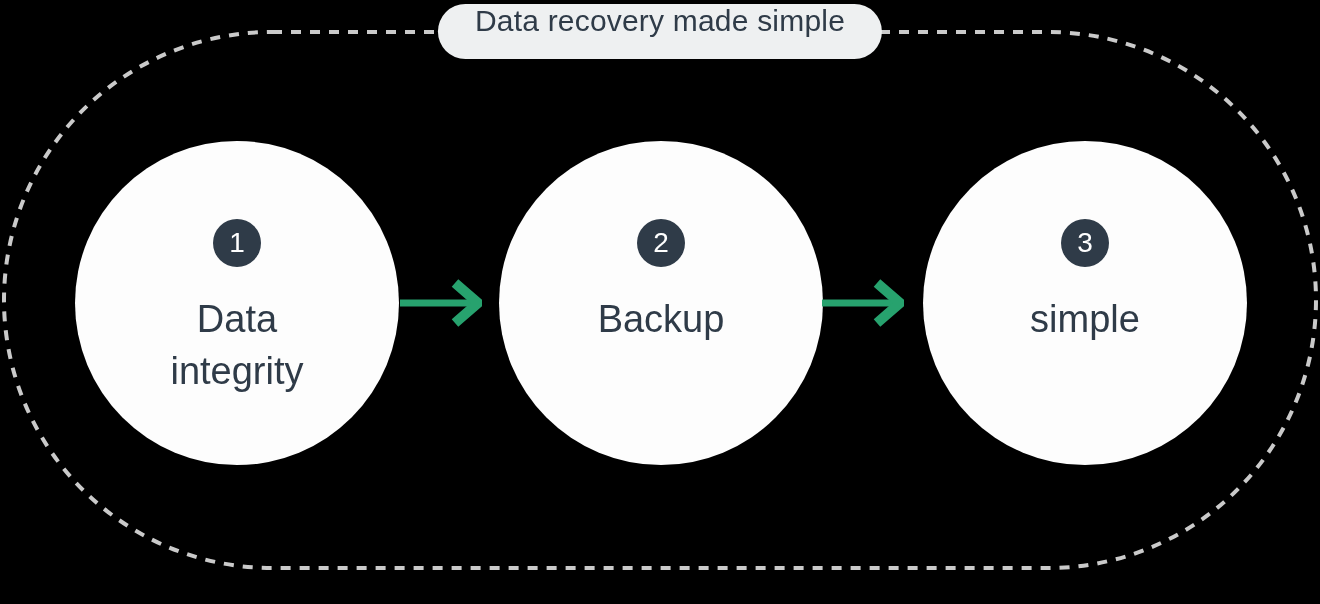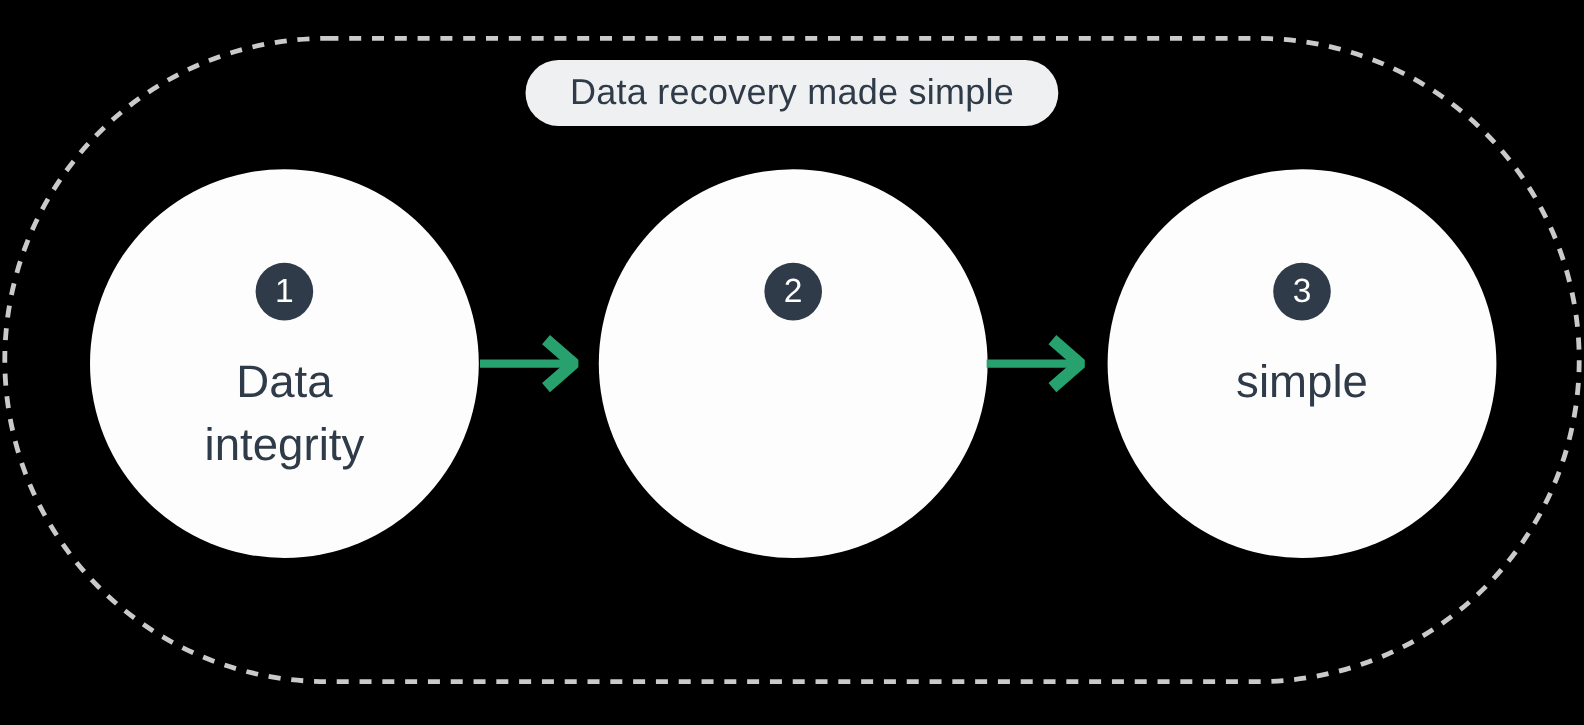--- a/index.html
+++ b/index.html
@@ -40,24 +40,23 @@
   .title-pill{
     position:absolute;
     top:4px;
     left:50%;
     transform:translateX(-50%);
     height:55px;
     padding:0 37px;
     border-radius:28px;
     background:var(--pill-bg);
     display:flex;
-    align-items:center;
+    align-items:flex-start;
     justify-content:center;
     white-space:nowrap;
-    margin-top:46px;
   }
   .title-pill .title-text{
     font-size:30px;
     color:var(--text-dark);
     letter-spacing:.2px;
   }
   .step-circle{
     position:absolute;
     top:141px;
     width:324px;
@@ -132,20 +131,21 @@
     <div class="step-label">integrity</div>
   </div>
 
   <svg class="arrow-svg pos-1" viewBox="0 0 82 48" xmlns="http://www.w3.org/2000/svg" aria-hidden="true">
     <line class="arrow-line" x1="0" y1="24" x2="72" y2="24"></line>
     <polyline class="arrow-head" points="55,4 78,24 55,44"></polyline>
   </svg>
 
   <div class="step-circle pos-2">
     <div class="step-badge">2</div>
+    <div class="step-label">Backup</div>
   </div>
 
   <svg class="arrow-svg pos-2" viewBox="0 0 82 48" xmlns="http://www.w3.org/2000/svg" aria-hidden="true">
     <line class="arrow-line" x1="0" y1="24" x2="72" y2="24"></line>
     <polyline class="arrow-head" points="55,4 78,24 55,44"></polyline>
   </svg>
 
   <div class="step-circle pos-3">
     <div class="step-badge">3</div>
     <div class="step-label">simple</div>

